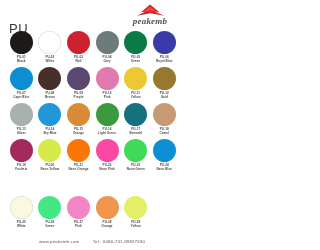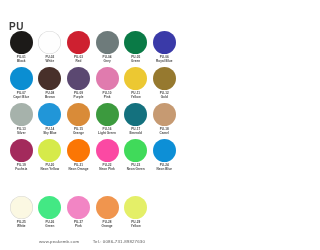--- a/index.html
+++ b/index.html
@@ -45,22 +45,22 @@
     font-weight: bold;
     font-size: 9px;
     line-height: 10px;
     color: #58504e;
     letter-spacing: 0.2px;
     margin-top: -1px;
   }
 
   
   .section-title {
-    font-size: 10px;
-    font-weight: bold;
+    font-size: 13px;
+    font-weight: normal;
     color: #3a3a3a;
     letter-spacing: 0.6px;
     margin: 0;
     padding: 0;
   }
   .pu-title {
     position: absolute;
     top: 21px;
     left: 9px;
   }
@@ -126,20 +126,27 @@
     letter-spacing: 0.15px;
   }
   .footer span { display: inline-block; }
   .footer .site { margin-right: 12px; }
 </style>
 </head>
 <body>
 
 <div class="page">
 
+  <div class="logo">
+    <svg class="logo-mark" viewBox="0 0 52 13">
+      <path d="M26 0.5 L35.5 8.2 L31 7.4 L40 11.8 L26.5 9.2 L13 11.8 L21.5 7.4 L17 8.2 Z" fill="#d8232a"></path>
+      <path d="M26 2.4 L32 7.6 L26.4 6.6 L20 7.6 Z" fill="#ef4a44"></path>
+    </svg>
+    <span class="logo-word">peakemb</span>
+  </div>
 
   <h2 class="section-title pu-title">PU</h2>
 
   <div class="grid" id="pu-grid">
       <div class="cell">
         <span class="dot" style="background: rgb(28, 26, 24);"></span>
         <span class="code">PU-01</span>
         <span class="name">Black</span>
       </div>
       <div class="cell">

